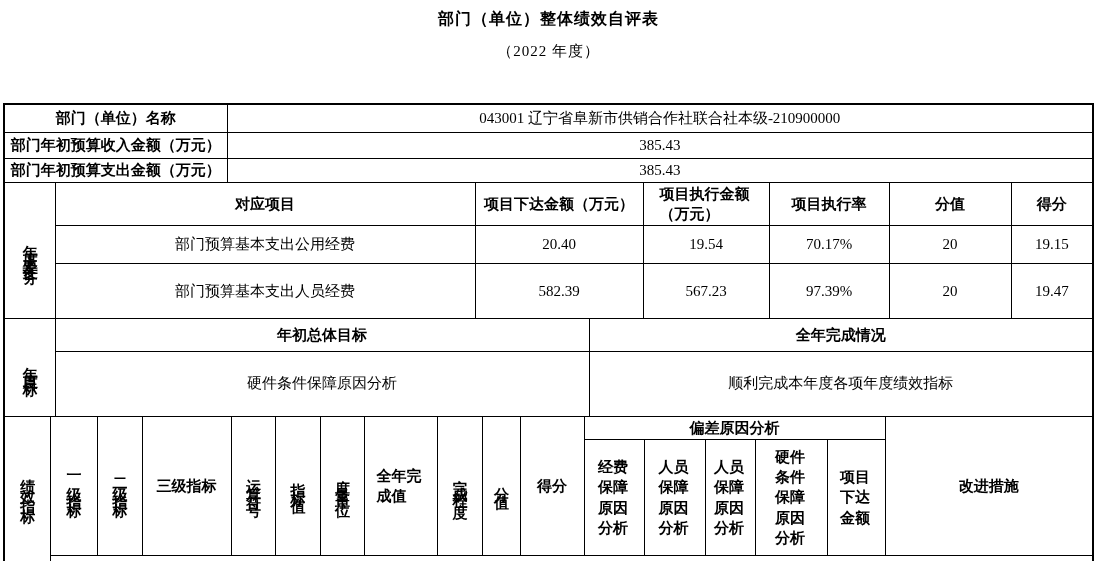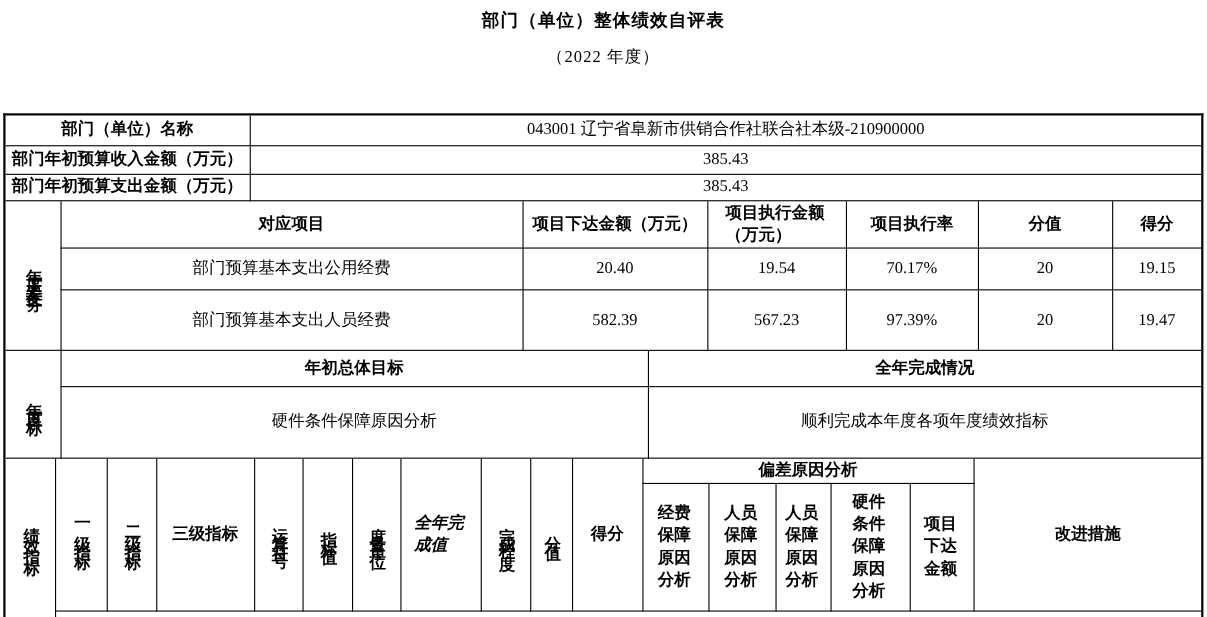--- a/index.html
+++ b/index.html
@@ -18,21 +18,21 @@
   .b{font-weight:bold;}
   .cut{border-bottom:none;}
   
   .vt{display:inline-block;writing-mode:vertical-lr;text-orientation:upright;line-height:1;}
   .sp5{letter-spacing:5px;}
   .sp8{letter-spacing:8px;}
   .sp10{letter-spacing:10px;}
   
   .wrapblk{display:inline-block;word-break:break-all;text-align:left;}
   .w2{width:2.15em;}
-  .w3{width:3.2em;font-style:italic;}
+  .w3{width:3.2em;}
   .w6{width:6.2em;}
   
   .h27{height:27px;} .h26{height:26px;} .h24{height:24px;}
   .h43{height:43px;margin-left:32px;} .h38{height:38px;} .h55{height:55px;}
   .h32{height:32px;} .h65{height:65px;}
   .h23{height:23px;} .h116{height:116px;} .h8{height:8px;}
 </style>
 </head>
 <body>
 

